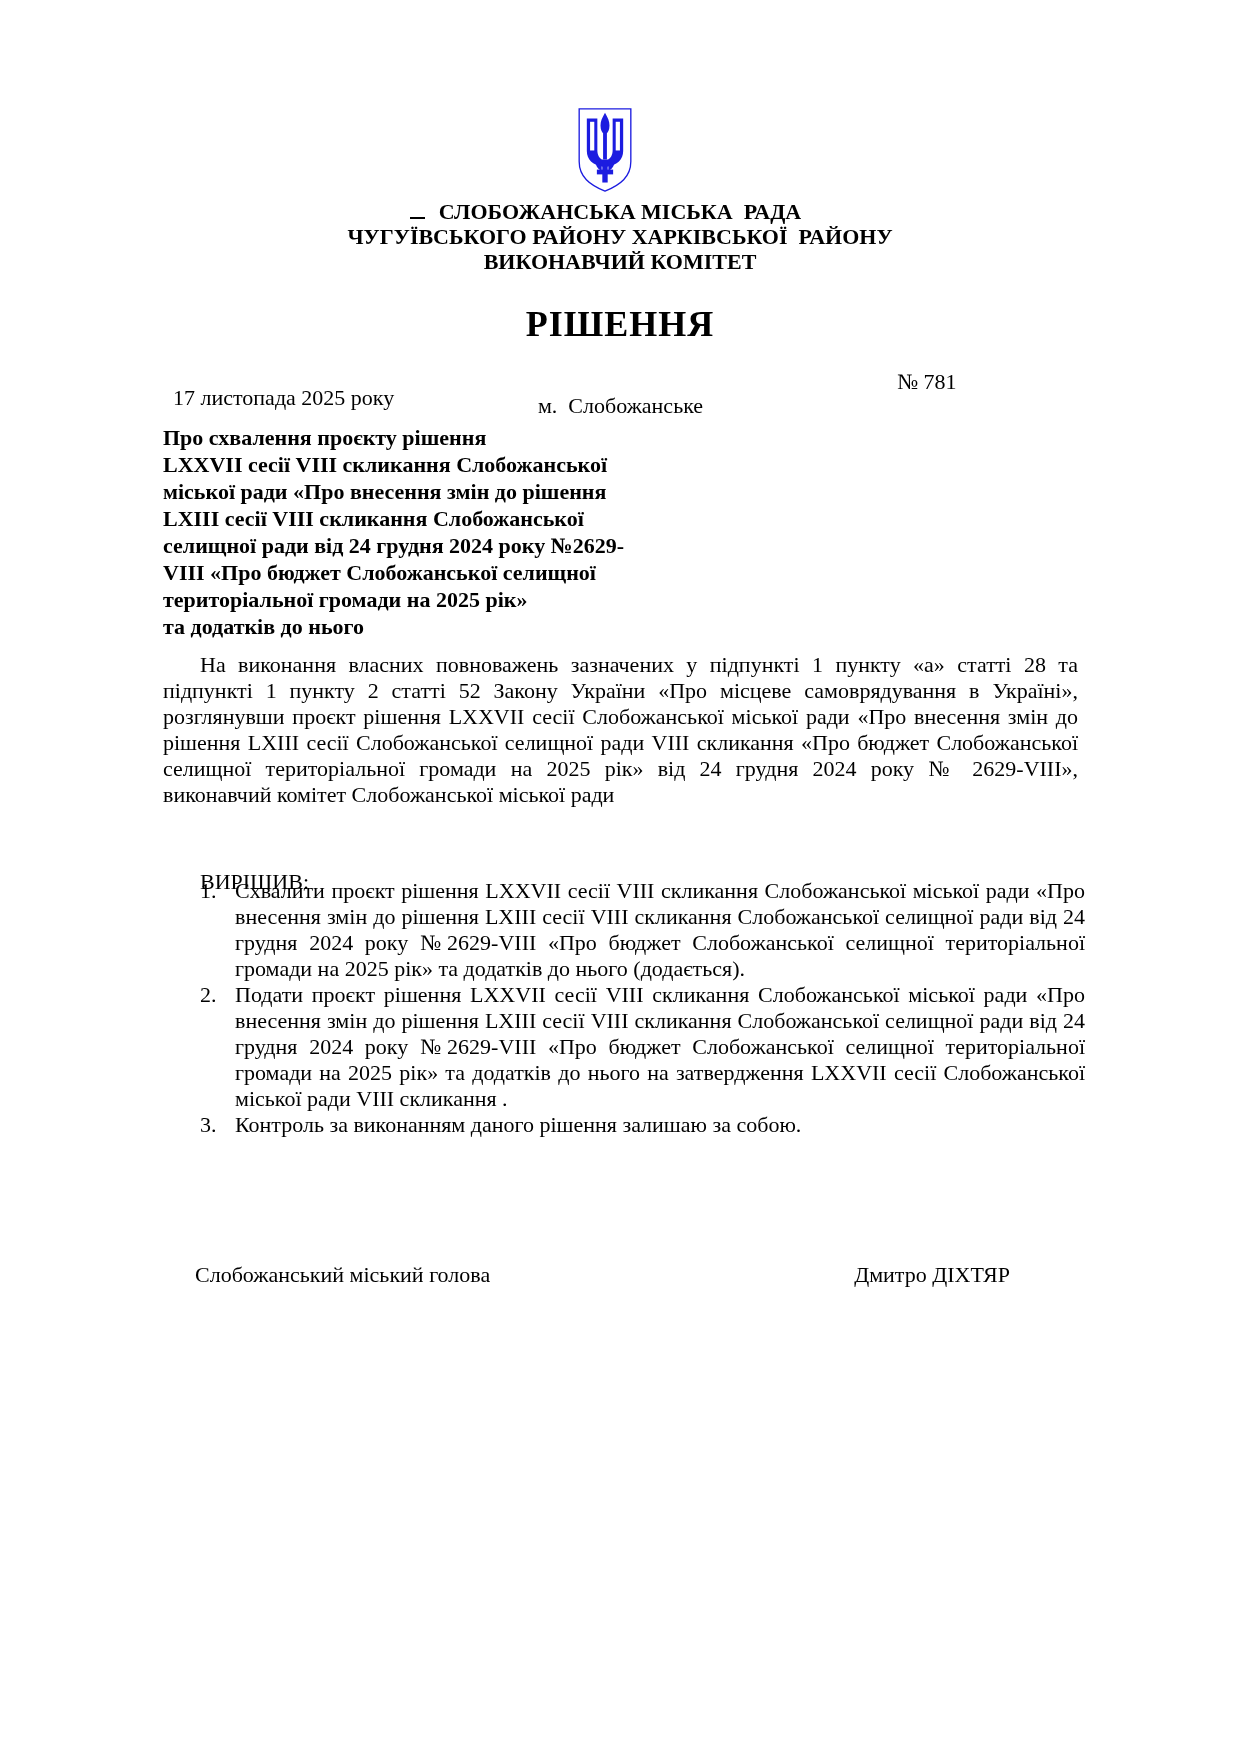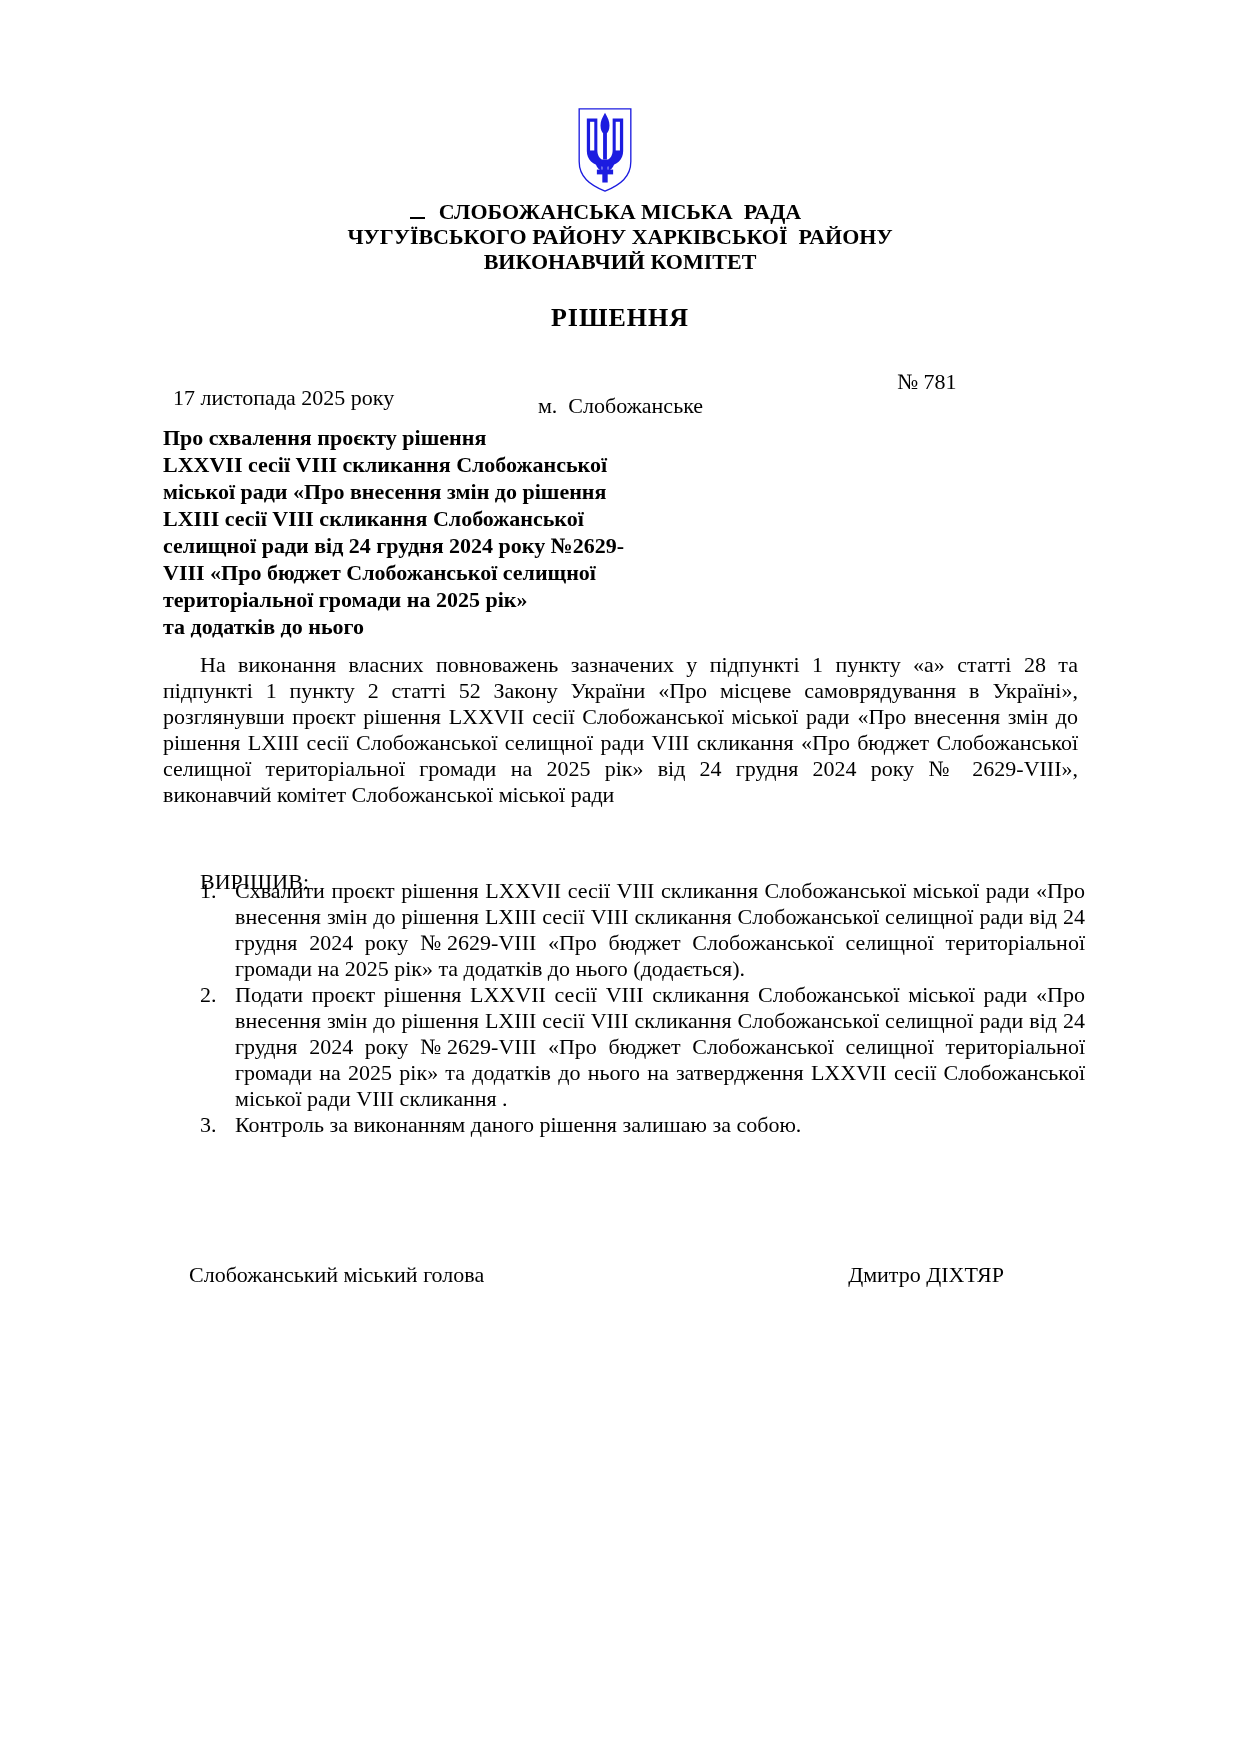--- a/index.html
+++ b/index.html
@@ -39,21 +39,21 @@
     height: 2px;
     background: #000;
   }
   .doc-title {
     position: absolute;
     top: 303px;
     left: 0;
     width: 1240px;
     text-align: center;
     font-weight: bold;
-    font-size: 26px;
+    font-size: 36px;
     letter-spacing: 1px;
   }
   .meta-row {
     position: absolute;
     top: 369px;
     left: 163px;
     width: 915px;
     height: 28px;
   }
   .meta-date   { position: absolute; left: 2px;  top: 16px; white-space: pre; margin-left: 8px; }
@@ -104,21 +104,21 @@
   }
   ol.items li::before {
     content: counter(itm) ".";
     position: absolute;
     left: 30px;
     top: 0;
   }
   .signature {
     position: absolute;
     top: 1262px;
-    left: 152px;
+    left: 158px;
     width: 915px;
     box-sizing: border-box;
     padding: 0 63px 0 37px;
     display: flex;
     justify-content: space-between;
   }
 </style>
 </head>
 <body>
 

